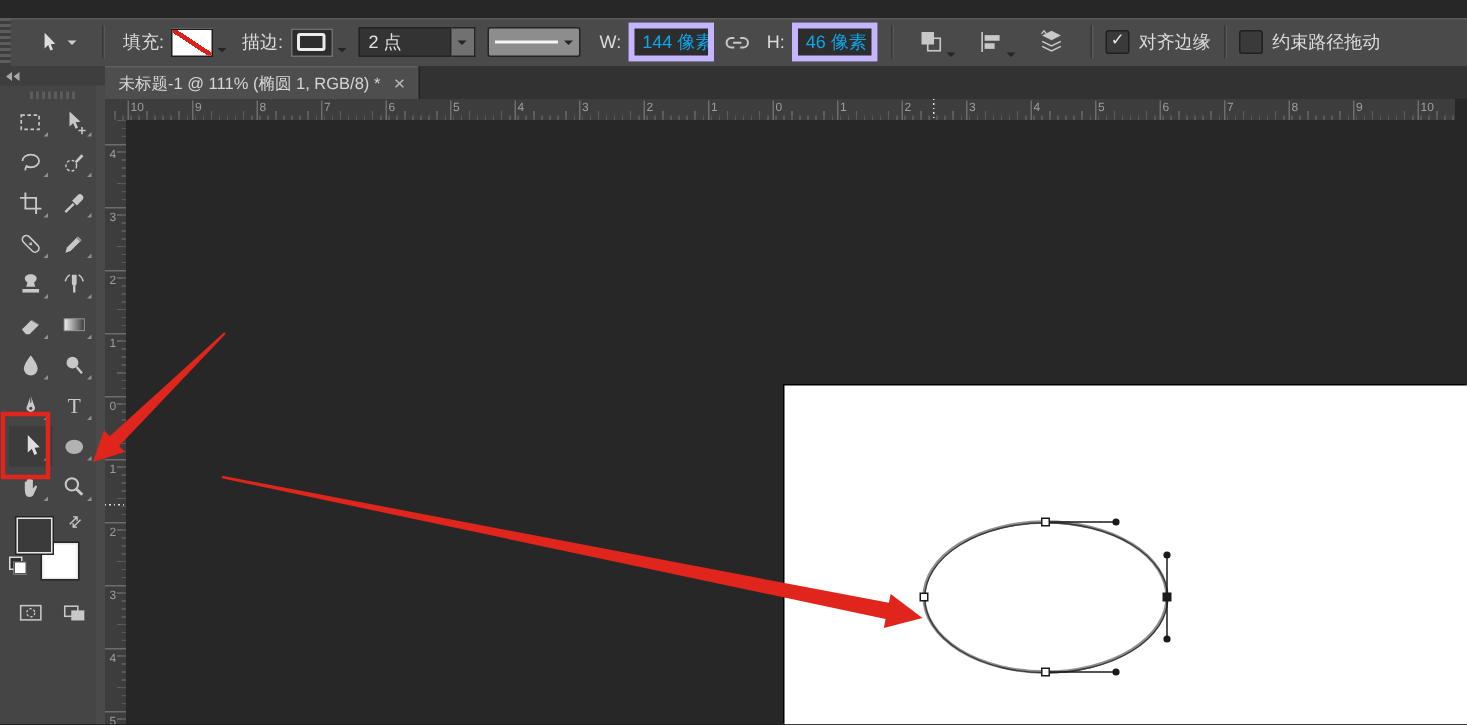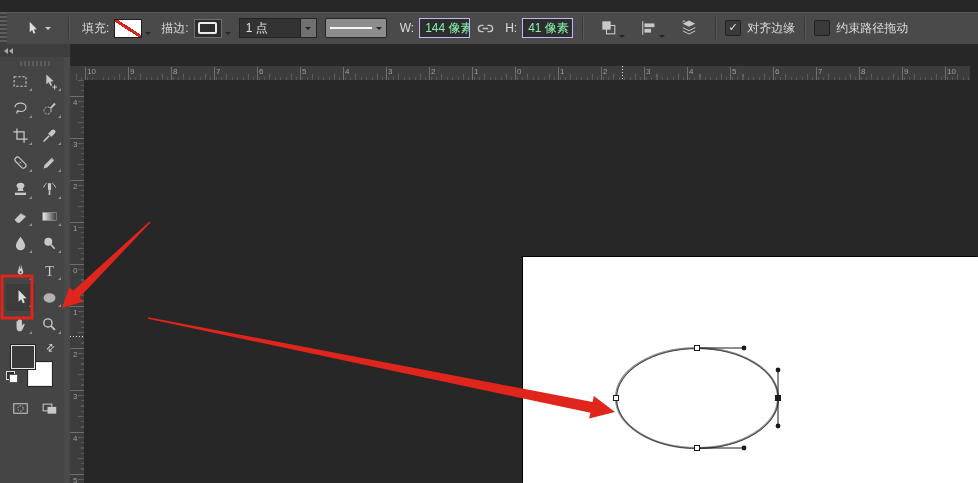--- a/index.html
+++ b/index.html
@@ -35,21 +35,21 @@
   .stroke-inner{width:15px;height:8px;border:2px solid #ececec;border-radius:2px}
   .swatch-caret{margin-left:3px;align-self:flex-end;margin-bottom:9px}
   .dd{display:flex;margin-left:8px;flex:0 0 auto}
   .dd-field{width:54px;height:18px;background:#333333;border:1px solid #242424;display:flex;
             align-items:center;padding-left:6px;color:#e2e2e2}
   .dd-btn{width:15px;height:18px;background:#717171;border:1px solid #242424;border-left:none;
           display:flex;align-items:center;justify-content:center}
   .dd-style{width:52px;height:18px;background:#8d8d8d;border:1px solid #242424;border-radius:2px;
             display:flex;align-items:center;padding:0 4px;margin-left:8px;flex:0 0 auto}
   .line-preview{flex:1;height:2px;background:#f5f5f5;margin-right:4px}
-  .num-field{width:44px;height:18px;background:#2d2d2d;border:1px solid #c4b5fd;color:#86efac;
+  .num-field{width:44px;height:18px;background:#2d2d2d;border:4px solid #c4b5fd;color:#0ea5e9;
              display:flex;align-items:center;padding-left:5px;overflow:hidden;flex:0 0 auto}
   .icon-btn{display:flex;align-items:flex-end;margin:0 7px;flex:0 0 auto}
   .icon-btn svg{width:20px;height:20px}
   .chk-wrap{display:flex;align-items:center;flex:0 0 auto}
   .chkbox{width:14px;height:14px;background:#3a3a3a;border:1px solid #202020;border-radius:2px;
           color:#e8e8e8;font-size:11px;line-height:13px;text-align:center;margin-right:6px}
   .linkicon{margin:0 6px}
 
   
   .toolbar{position:absolute;left:0;top:44px;width:70px;height:439px;background:#454545;
@@ -223,36 +223,36 @@
     <div class="swatch">
         <div class="nofill-line"></div>
       </div>
     <span class="caret dark small swatch-caret"></span>
     <span class="opt-label" style="margin-left:10px">描边:</span>
     <div class="stroke-swatch">
         <div class="stroke-inner"></div>
       </div>
     <span class="caret dark small swatch-caret"></span>
     <div class="dd">
-      <div class="dd-field">1 点</div>
+      <div class="dd-field">2 点</div>
       <div class="dd-btn">
           <span class="caret dark small"></span>
         </div>
     </div>
     <div class="dd-style">
       <div class="line-preview"></div>
       <span class="caret dark small"></span>
     </div>
     <span class="opt-label" style="margin-left:13px">W:</span>
     <div class="num-field">144 像素</div>
     <svg class="linkicon" width="19" height="19" viewBox="0 0 24 24">
       <path d="M9.5 8H7a4 4 0 0 0 0 8h2.5M14.5 8H17a4 4 0 0 1 0 8h-2.5M8.5 12h7" fill="none" stroke="#c8c8c8" stroke-width="1.7"></path>
     </svg>
     <span class="opt-label">H:</span>
-    <div class="num-field">41 像素</div>
+    <div class="num-field">46 像素</div>
     <div class="vsep"></div>
     <div class="icon-btn">
       <svg viewBox="0 0 24 24">
         <rect x="4" y="4" width="10" height="10" fill="#c8c8c8"></rect>
         <rect x="9" y="9" width="10" height="10" fill="none" stroke="#c8c8c8" stroke-width="1.3"></rect>
       </svg>
       <span class="caret dark small"></span>
     </div>
     <div class="icon-btn">
       <svg viewBox="0 0 24 24">
@@ -401,20 +401,26 @@
           <use href="#ic-quickmask"></use>
         </svg>
     </div>
     <div class="extra-cell" style="left:35px;top:352px">
       <svg class="ticon" viewBox="0 0 24 24">
           <use href="#ic-screenmode"></use>
         </svg>
     </div>
   </div>
 
+  <div class="tabbar">
+    <div class="tab">
+      <span>未标题-1 @ 111% (椭圆 1, RGB/8) *</span>
+      <span class="tab-close">×</span>
+    </div>
+  </div>
 
   <div class="ruler-corner"></div>
   <div class="hruler">
     <div class="h-marker"></div>
   <span class="hnum" style="left: 11px;">10</span>
       <span class="hnum" style="left: 54px;">9</span>
       <span class="hnum" style="left: 97px;">8</span>
       <span class="hnum" style="left: 140px;">7</span>
       <span class="hnum" style="left: 183px;">6</span>
       <span class="hnum" style="left: 226px;">5</span>

